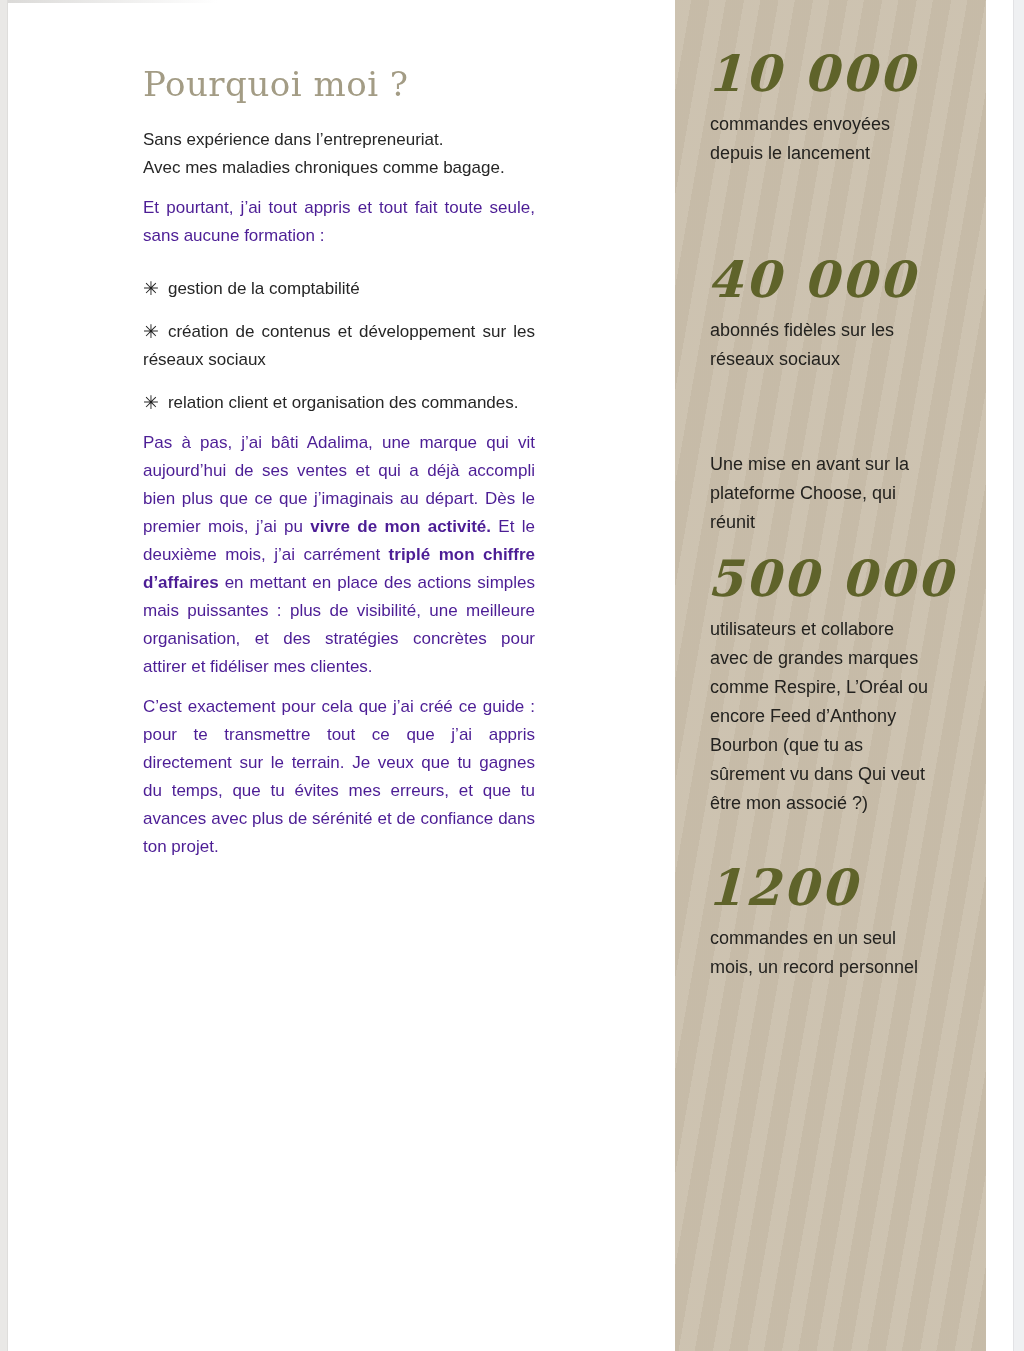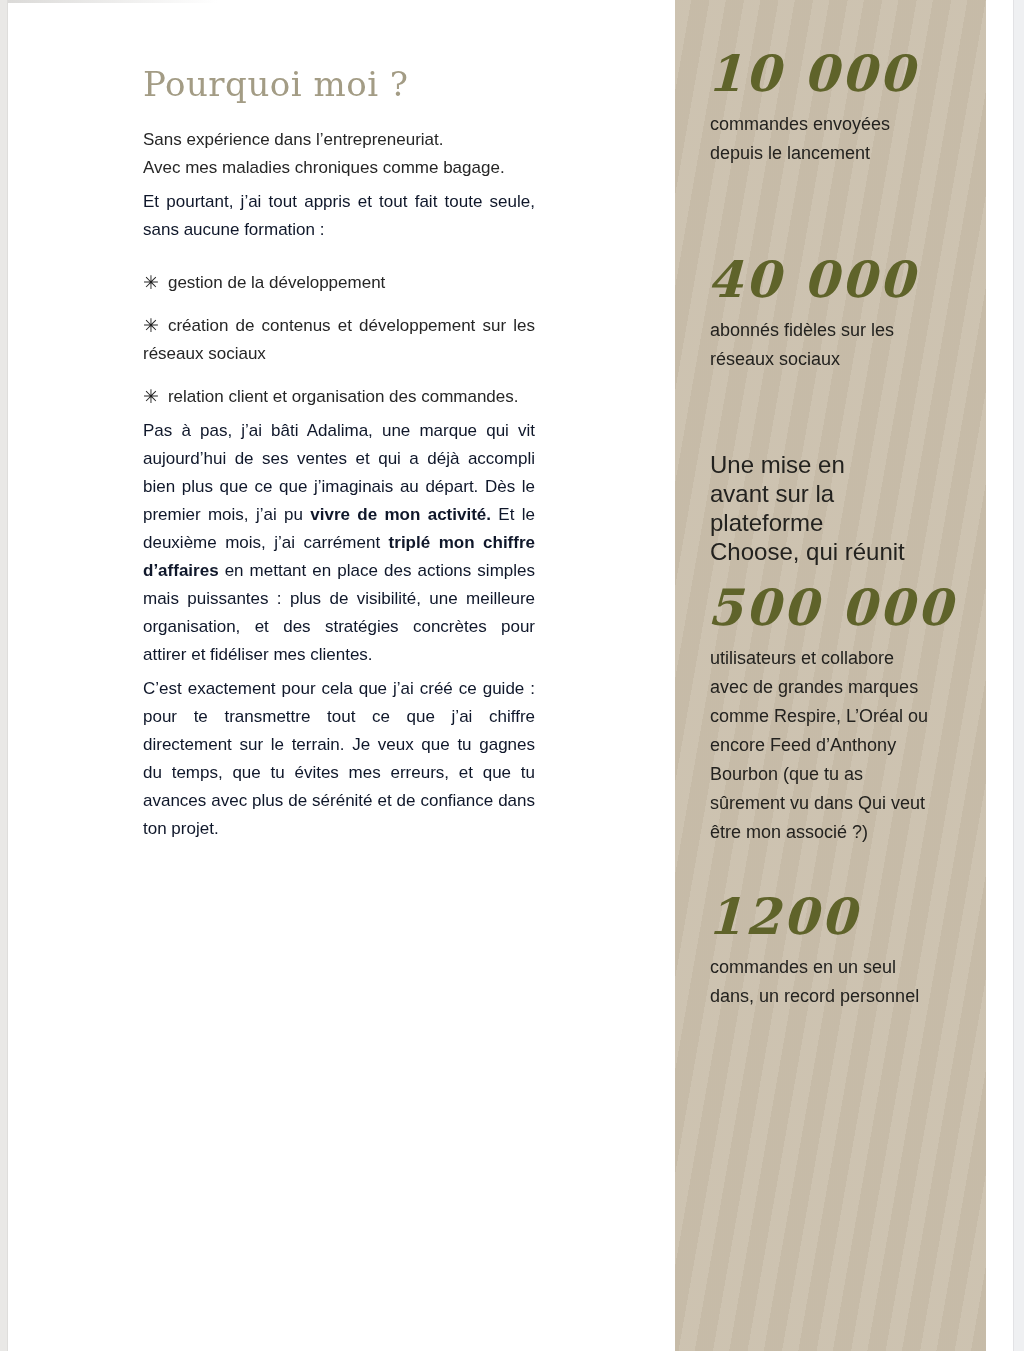--- a/index.html
+++ b/index.html
@@ -42,22 +42,22 @@
     color: #a39c85;
     letter-spacing: 0.5px;
     margin: 8px 0 22px 0;
   }
   .intro-line {
     font-size: 17px; line-height: 28px; color: #262626;
   }
   .para {
     font-size: 17px; line-height: 28px;
     text-align: justify;
-    margin: 6px 0 0 0;
-    color: #0f172a;
+    margin: 12px 0 0 0;
+    color: #4c1d95;
   }
   .bullet-list { margin: 24px 0 0 0; padding: 0; list-style: none; }
   .bullet-item {
     font-size: 17px; line-height: 28px;
     text-align: justify;
     margin: 0 0 14px 0;
   }
   .bullet-item:last-child { margin-bottom: 0; }
   .star {
     font-size: 19px;
@@ -92,21 +92,21 @@
     transform-origin: left bottom;
     white-space: nowrap;
   }
   .stat-caption {
     font-size: 18px; line-height: 29px;
     color: #23221f;
     margin-top: 8px;
     max-width: 225px;
   }
   .stat-intro {
-    font-size: 24px; line-height: 29px;
+    font-size: 18px; line-height: 29px;
     color: #23221f;
     max-width: 200px;
     margin-bottom: 14px;
   }
   .stat-block-2 { margin-top: 84px; }
   .stat-block-3 { margin-top: 76px; }
   .stat-block-4 { margin-top: 42px; }
 </style>
 </head>
 <body>
@@ -122,28 +122,28 @@
     <h1 class="page-title">Pourquoi moi ?</h1>
 
     <div>
       <div class="intro-line">Sans expérience dans l’entrepreneuriat.</div>
       <div class="intro-line">Avec mes maladies chroniques comme bagage.</div>
     </div>
 
     <p class="para">Et pourtant, j’ai tout appris et tout fait toute seule, sans aucune formation :</p>
 
     <ul class="bullet-list">
-      <li class="bullet-item"><span class="star">✳</span><span>gestion de la développement</span></li>
+      <li class="bullet-item"><span class="star">✳</span><span>gestion de la comptabilité</span></li>
       <li class="bullet-item"><span class="star">✳</span><span>création de contenus et développement sur les réseaux sociaux</span></li>
       <li class="bullet-item"><span class="star">✳</span><span>relation client et organisation des commandes.</span></li>
     </ul>
 
     <p class="para"><span>Pas à pas, j’ai bâti Adalima, une marque qui vit aujourd’hui de ses ventes et qui a déjà accompli bien plus que ce que j’imaginais au départ. Dès le premier mois, j’ai pu </span><span class="bold">vivre de mon activité.</span><span> Et le deuxième mois, j’ai carrément </span><span class="bold">triplé mon chiffre d’affaires</span><span> en mettant en place des actions simples mais puissantes : plus de visibilité, une meilleure organisation, et des stratégies concrètes pour attirer et fidéliser mes clientes.</span></p>
 
-    <p class="para">C’est exactement pour cela que j’ai créé ce guide : pour te transmettre tout ce que j’ai chiffre directement sur le terrain. Je veux que tu gagnes du temps, que tu évites mes erreurs, et que tu avances avec plus de sérénité et de confiance dans ton projet.</p>
+    <p class="para">C’est exactement pour cela que j’ai créé ce guide : pour te transmettre tout ce que j’ai appris directement sur le terrain. Je veux que tu gagnes du temps, que tu évites mes erreurs, et que tu avances avec plus de sérénité et de confiance dans ton projet.</p>
 
   </div>
 
   <aside class="sidebar">
 
     <div class="stat-block">
       <div class="stat-number">10 000</div>
       <div class="stat-caption">commandes envoyées depuis le lancement</div>
     </div>
 
@@ -153,18 +153,18 @@
     </div>
 
     <div class="stat-block stat-block-3">
       <div class="stat-intro">Une mise en avant sur la plateforme Choose, qui réunit</div>
       <div class="stat-number">500 000</div>
       <div class="stat-caption">utilisateurs et collabore avec de grandes marques comme Respire, L’Oréal ou encore Feed d’Anthony Bourbon (que tu as sûrement vu dans Qui veut être mon associé ?)</div>
     </div>
 
     <div class="stat-block stat-block-4">
       <div class="stat-number">1200</div>
-      <div class="stat-caption">commandes en un seul dans, un record personnel</div>
+      <div class="stat-caption">commandes en un seul mois, un record personnel</div>
     </div>
 
   </aside>
 
 </div>
 
 </body></html>

